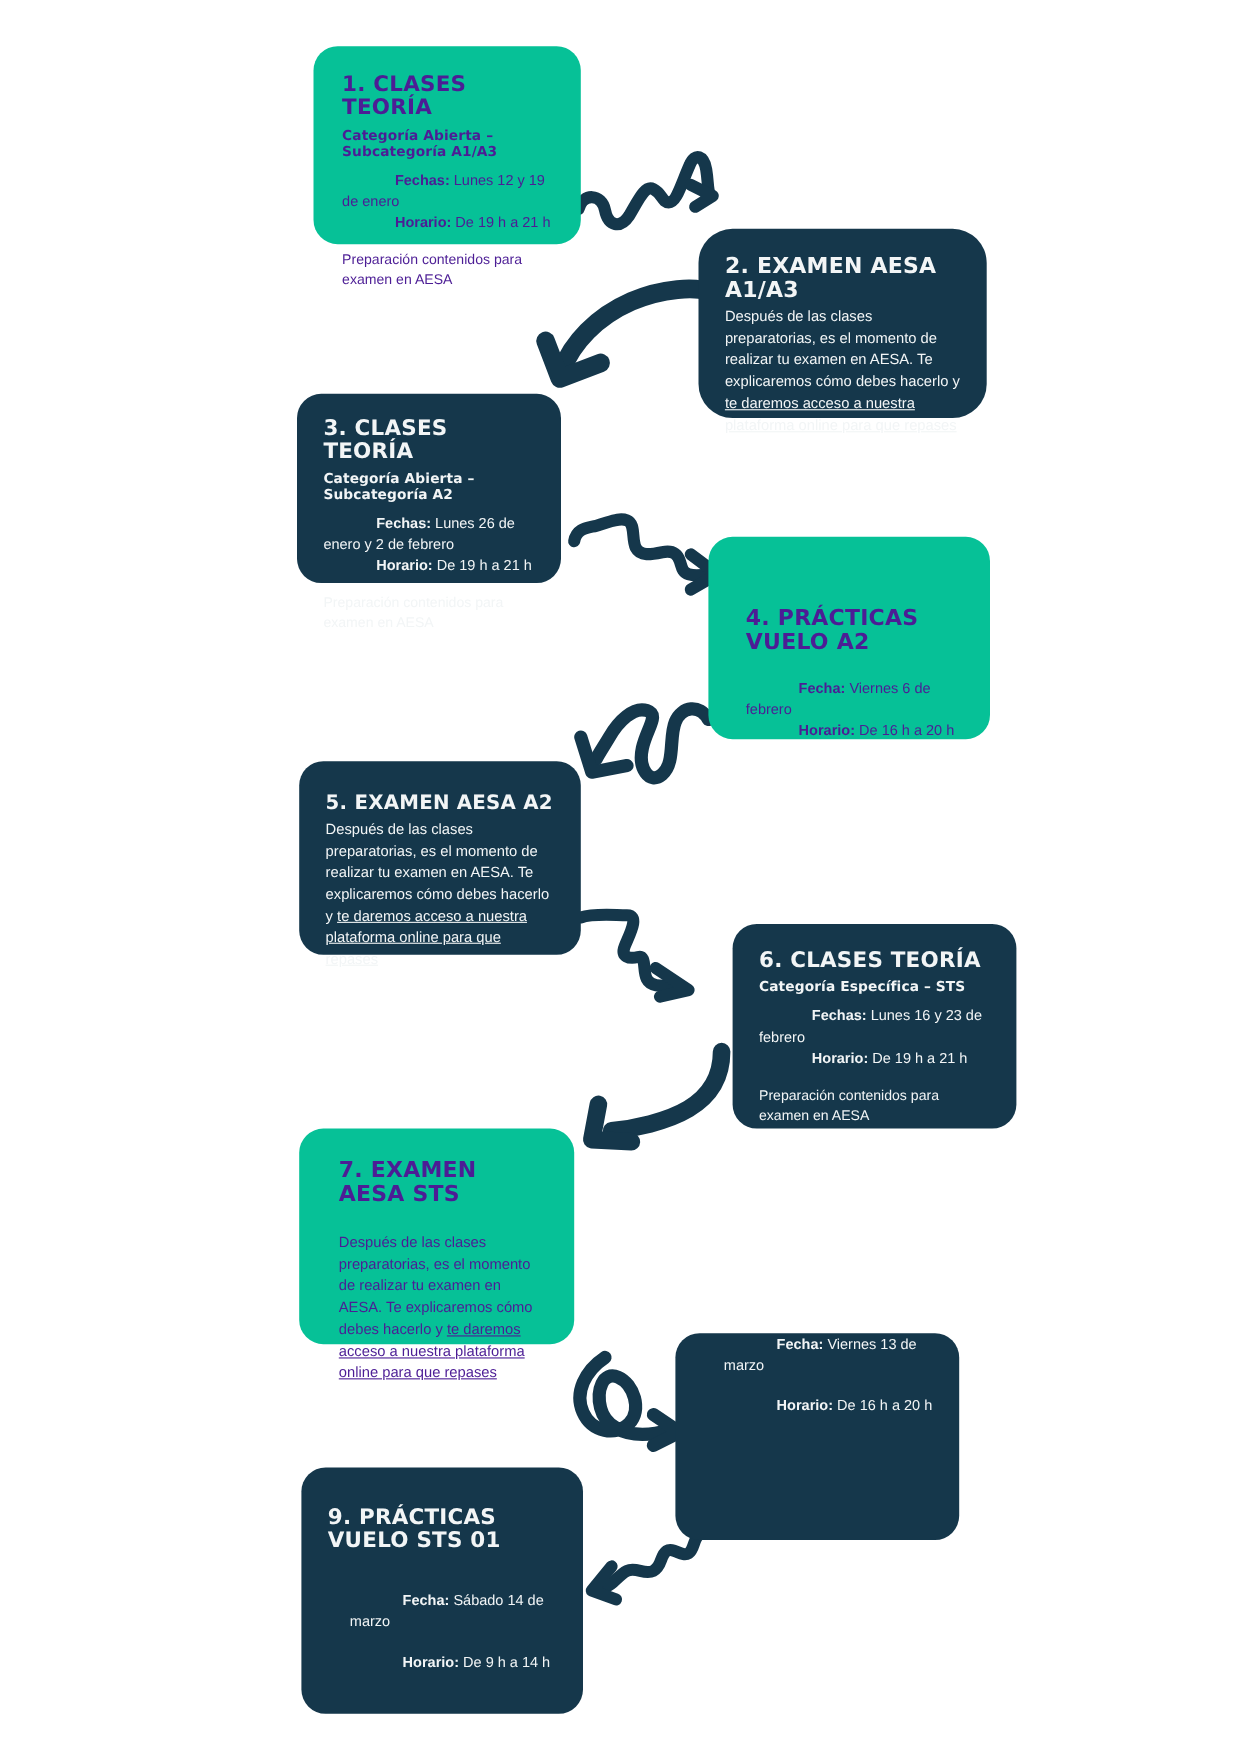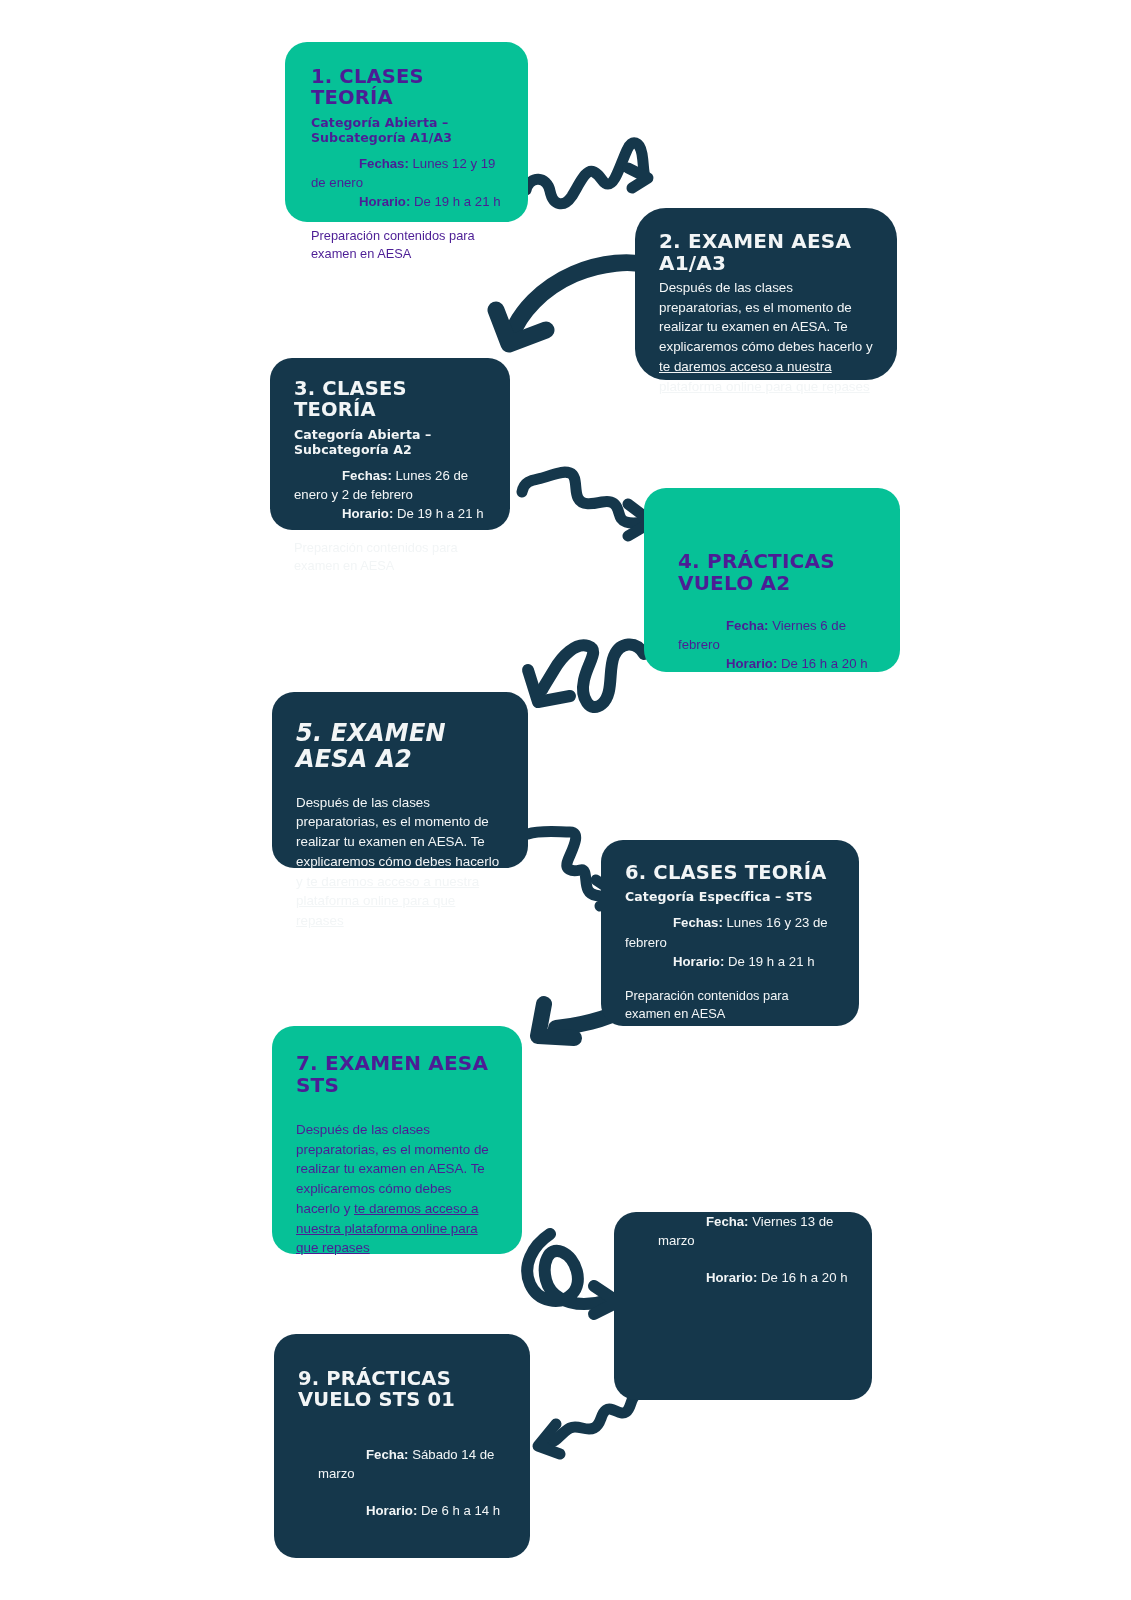--- a/index.html
+++ b/index.html
@@ -137,51 +137,51 @@
   </div>
 
   <div class="arrow" style="left:518px; top:622px;">
     <svg width="140" height="105" viewBox="0 0 140 105" fill="none">
       <path d="M126 32 C118 18 102 20 96 34 C90 48 96 72 84 82 C72 92 62 76 66 58 C70 40 82 28 70 24 C58 20 44 34 36 48 C30 58 26 64 24 68" stroke="#15374B" stroke-width="12" stroke-linecap="round" stroke-linejoin="round" fill="none"></path>
       <path d="M10 48 L20 80 L52 74" stroke="#15374B" stroke-width="12" stroke-linecap="round" stroke-linejoin="round" fill="none"></path>
     </svg>
   </div>
 
   <div class="card navy" style="left:272px; top:692px; width:256px; height:176px; padding:28px 24px 0 24px;">
-    <div class="card-title" style="font-size:24px; margin-bottom:20px;font-style:italic;">5. EXAMEN AESA A2</div>
+    <div class="card-title" style="font-size:18px; margin-bottom:4px;">5. EXAMEN AESA A2</div>
     <p class="body-text"><span>Después de las clases preparatorias, es el momento de realizar tu examen en AESA. Te explicaremos cómo debes hacerlo y </span><span class="u">te daremos acceso a nuestra plataforma online para que repases</span></p>
   </div>
 
   <div class="arrow" style="left:522px; top:802px;">
     <svg width="145" height="110" viewBox="0 0 145 110" fill="none">
       <path d="M6 32 C18 28 36 30 48 30 C60 30 50 48 46 58 C42 68 50 70 58 68 C66 66 62 80 66 88 C70 96 82 94 92 94" stroke="#15374B" stroke-width="11" stroke-linecap="round" stroke-linejoin="round" fill="none"></path>
       <path d="M74 78 L104 98 L78 104" stroke="#15374B" stroke-width="11" stroke-linecap="round" stroke-linejoin="round" fill="none"></path>
     </svg>
   </div>
 
-  <div class="card navy" style="left:601px; top:840px; width:258px; height:186px; padding:22px 24px 0 24px;">
+  <div class="card navy" style="left:666px; top:840px; width:258px; height:186px; padding:22px 24px 0 24px;">
     <div class="card-title" style="font-size:19.5px;">6. CLASES TEORÍA</div>
     <div class="card-sub">Categoría Específica – STS</div>
     <p class="kv">
       <b>Fechas:</b><span> Lunes 16 y 23 de febrero</span>
     </p>
     <p class="kv">
       <b>Horario:</b><span> De 19 h a 21 h</span>
     </p>
     <p class="note">Preparación contenidos para examen en AESA</p>
   </div>
 
   <div class="arrow" style="left:514px; top:952px;">
     <svg width="150" height="95" viewBox="0 0 150 95" fill="none">
       <path d="M142 4 C142 26 132 44 112 56 C92 68 62 74 42 76" stroke="#15374B" stroke-width="16" stroke-linecap="round" fill="none"></path>
       <path d="M30 52 L24 84 L60 86" stroke="#15374B" stroke-width="16" stroke-linecap="round" stroke-linejoin="round" fill="none"></path>
     </svg>
   </div>
 
-  <div class="card green" style="left:272px; top:1026px; width:250px; height:228px; padding:0 24px;">
+  <div class="card green" style="left:272px; top:1026px; width:250px; height:196px; padding:0 36px;">
     <div class="card-title" style="font-size:20px; margin-top:26px; margin-bottom:24px;">7. EXAMEN AESA STS</div>
     <p class="body-text"><span>Después de las clases preparatorias, es el momento de realizar tu examen en AESA. Te explicaremos cómo debes hacerlo y </span><span class="u">te daremos acceso a nuestra plataforma online para que repases</span></p>
   </div>
 
   <div class="arrow" style="left:508px; top:1208px;">
     <svg width="130" height="110" viewBox="0 0 130 110" fill="none">
       <path d="M42 26 C24 38 14 58 22 76 C30 94 52 98 64 86 C76 74 68 50 54 44 C40 38 34 56 38 72 C42 88 58 96 76 96 C86 96 94 94 100 92" stroke="#15374B" stroke-width="12" stroke-linecap="round" stroke-linejoin="round" fill="none"></path>
       <path d="M86 78 L110 94 L86 106" stroke="#15374B" stroke-width="12" stroke-linecap="round" stroke-linejoin="round" fill="none"></path>
     </svg>
   </div>
@@ -201,17 +201,17 @@
       <path d="M32 58 L14 80 L36 88" stroke="#15374B" stroke-width="11" stroke-linecap="round" stroke-linejoin="round" fill="none"></path>
     </svg>
   </div>
 
   <div class="card navy" style="left:274px; top:1334px; width:256px; height:224px; padding:0 24px;">
     <div class="card-title" style="font-size:19.5px; margin-top:34px; margin-bottom:34px;">9. PRÁCTICAS VUELO STS 01</div>
     <p class="kv" style="margin-left:20px;">
       <b>Fecha:</b><span> Sábado 14 de marzo</span>
     </p>
     <p class="kv spacer-note" style="margin-left:20px;">
-      <b>Horario:</b><span> De 6 h a 14 h</span>
+      <b>Horario:</b><span> De 9 h a 14 h</span>
     </p>
   </div>
 
 </div>
 
 </body></html>

